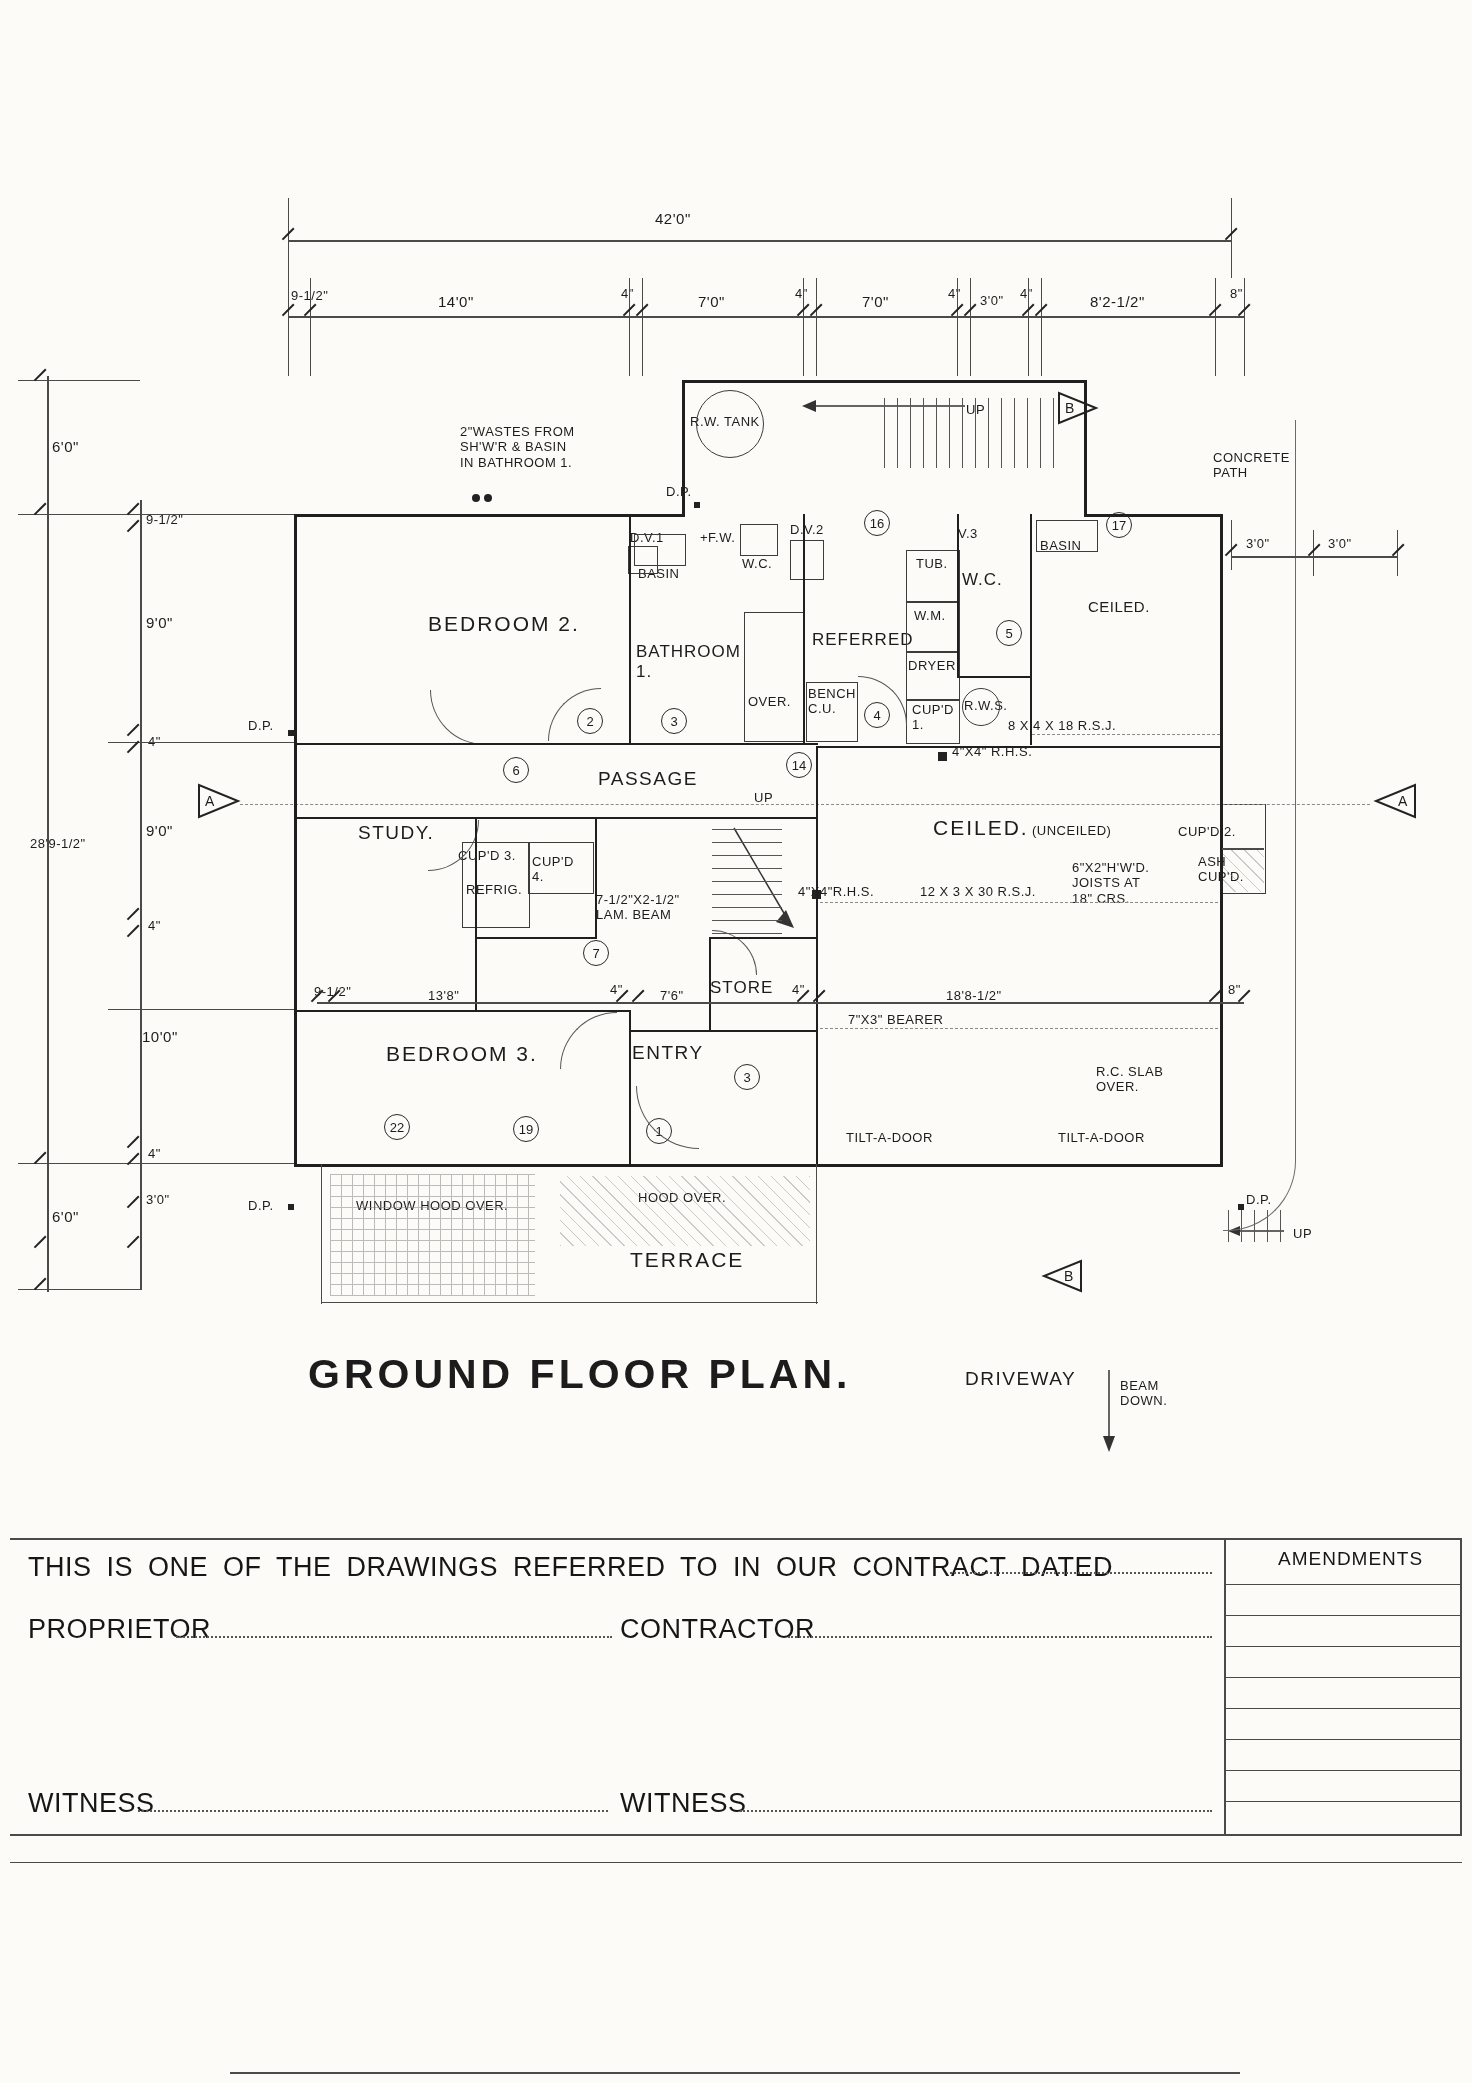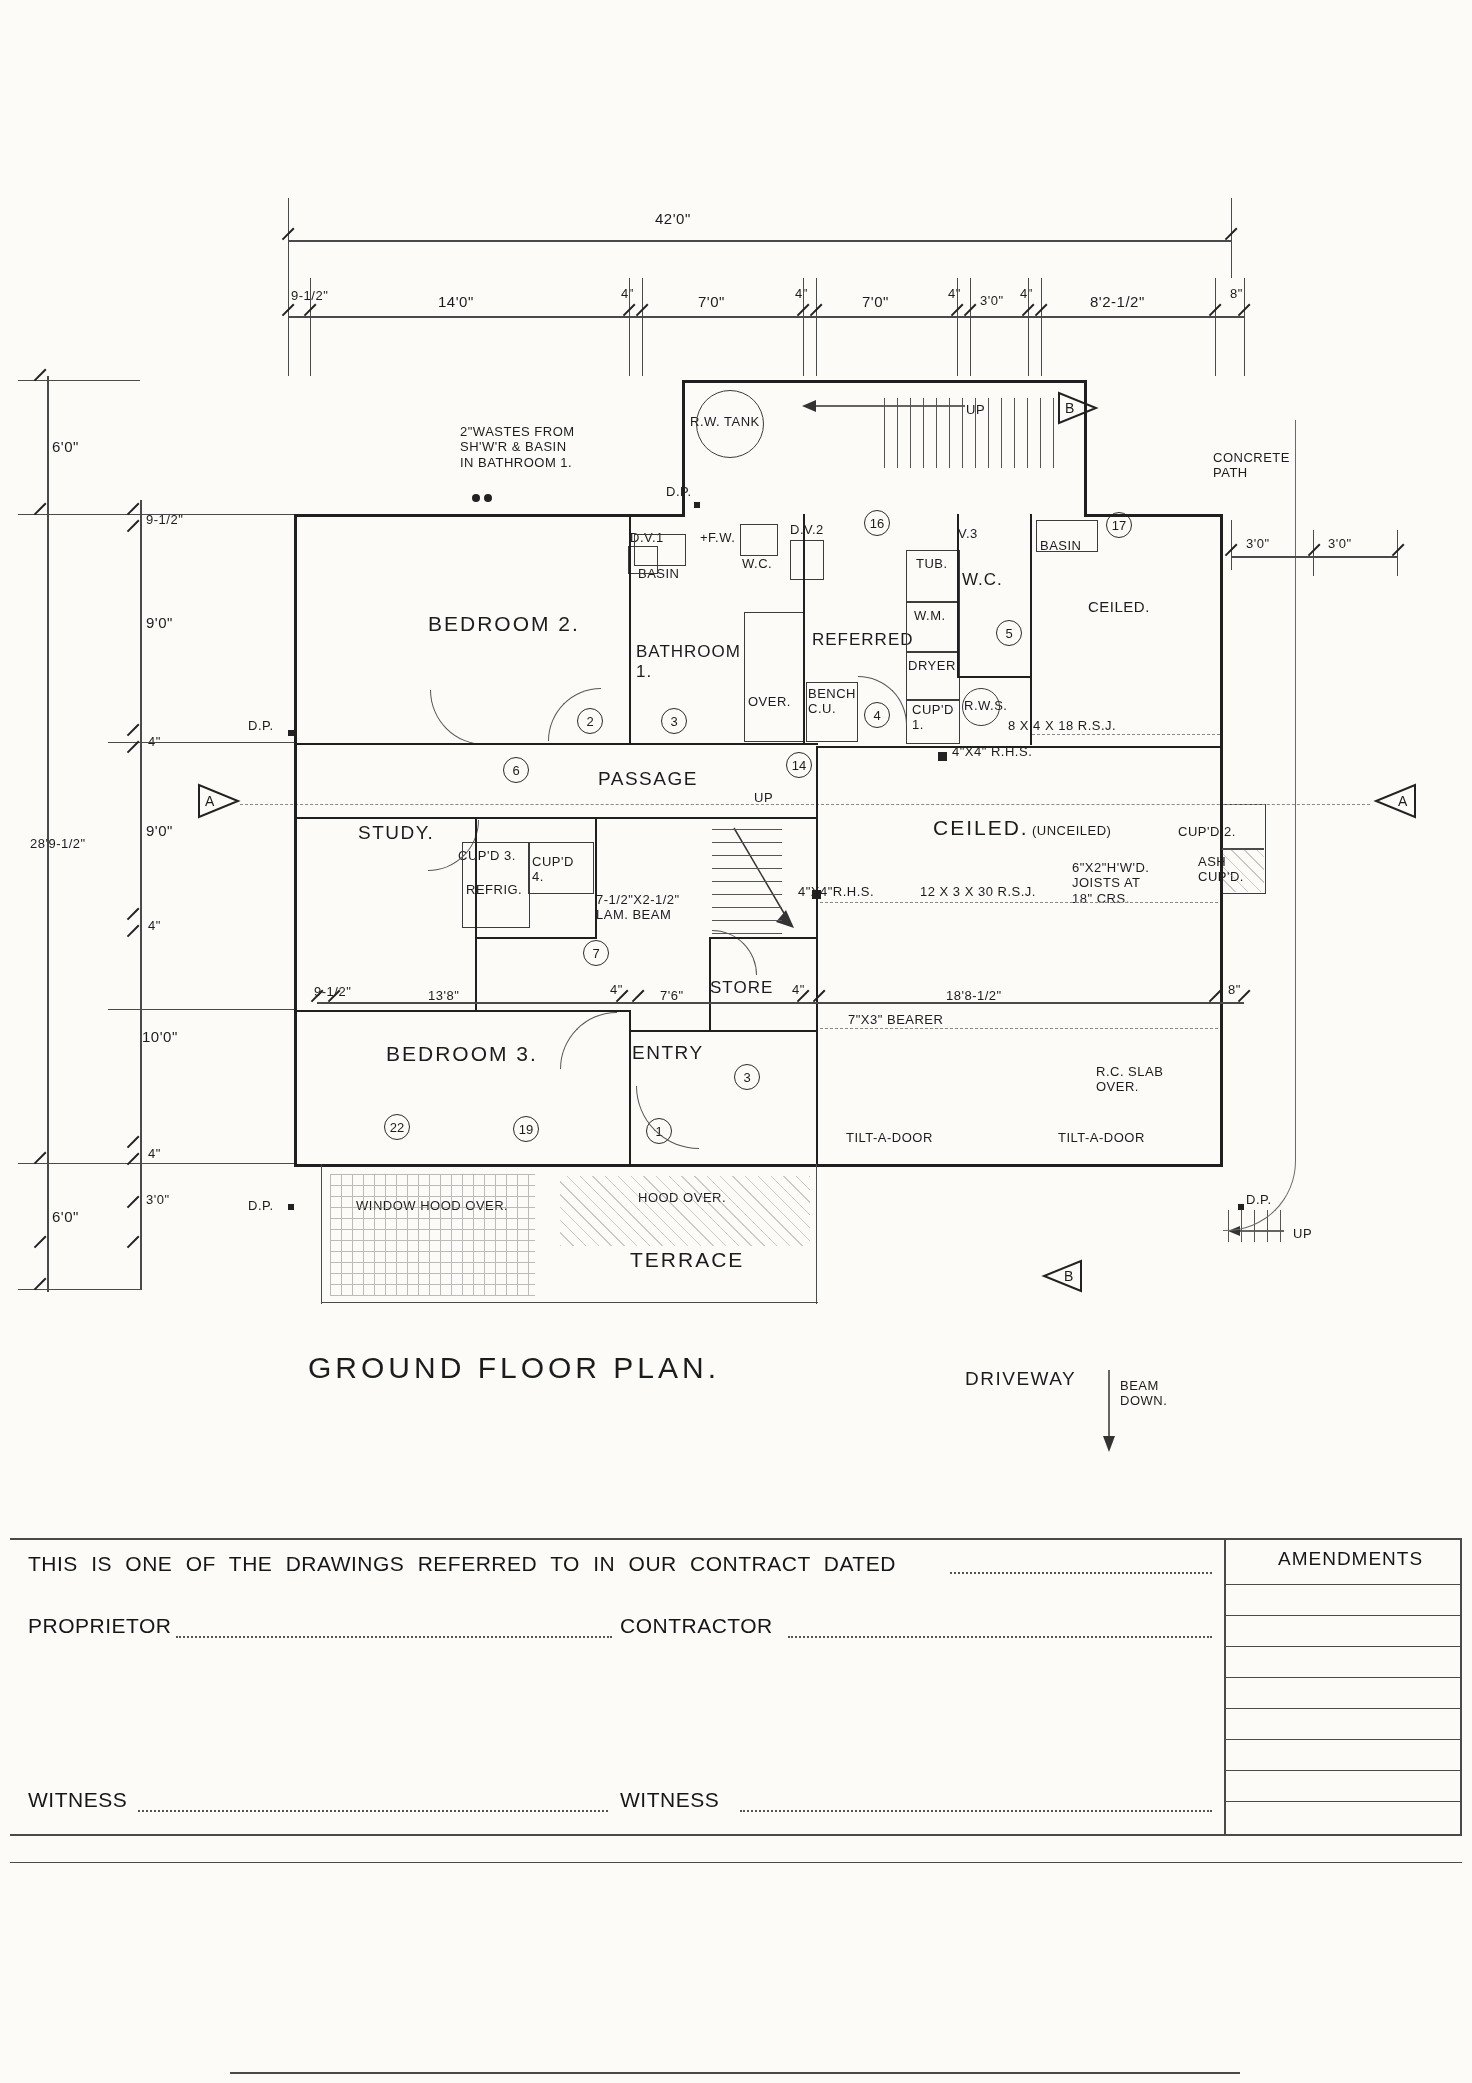--- a/index.html
+++ b/index.html
@@ -4,22 +4,22 @@
 <style>
   html,body{margin:0;padding:0;background:#e8e8e6;}
   #sheet{position:relative;width:1472px;height:2083px;background:#fcfbf7;overflow:hidden;
          font-family:"Liberation Sans", sans-serif;color:#1c1c1c;}
   .lbl{position:absolute;white-space:pre;line-height:1.18;letter-spacing:.5px;color:#1c1c1c;}
   .sm{font-size:13px;}
   .md{font-size:15px;}
   .r17{font-size:17px;letter-spacing:1px;}
   .r19{font-size:19px;letter-spacing:1.5px;}
   .r20{font-size:21px;letter-spacing:2px;}
-  .big{font-size:30px;letter-spacing:4px;}
-  .ct{position:absolute;font-size:21px;letter-spacing:.5px;word-spacing:7px;color:#161616;white-space:pre;}
+  .big{font-size:41px;letter-spacing:4px;font-weight:bold;}
+  .ct{position:absolute;font-size:27px;letter-spacing:.5px;word-spacing:7px;color:#161616;white-space:pre;}
   .cta{position:absolute;font-size:19px;letter-spacing:1px;color:#161616;white-space:pre;}
   .w{position:absolute;background:#1f1f1f;}
   .ln{position:absolute;background:#4a4a4a;}
   .tick{position:absolute;width:16px;height:1.6px;background:#222;transform:rotate(-45deg);}
   .circ{position:absolute;width:24px;height:24px;border:1.6px solid #2a2a2a;border-radius:50%;
         display:flex;align-items:center;justify-content:center;font-size:13px;background:rgba(252,251,247,.65);}
   .box{position:absolute;border:1.3px solid #3c3c3c;}
   .mk{position:absolute;}
   .arc{position:absolute;border-left:1.3px solid #555;border-bottom:1.3px solid #555;border-bottom-left-radius:100% 100%;}
   .vstripe{position:absolute;background:repeating-linear-gradient(90deg,#555 0 1px,transparent 1px 13px);}

